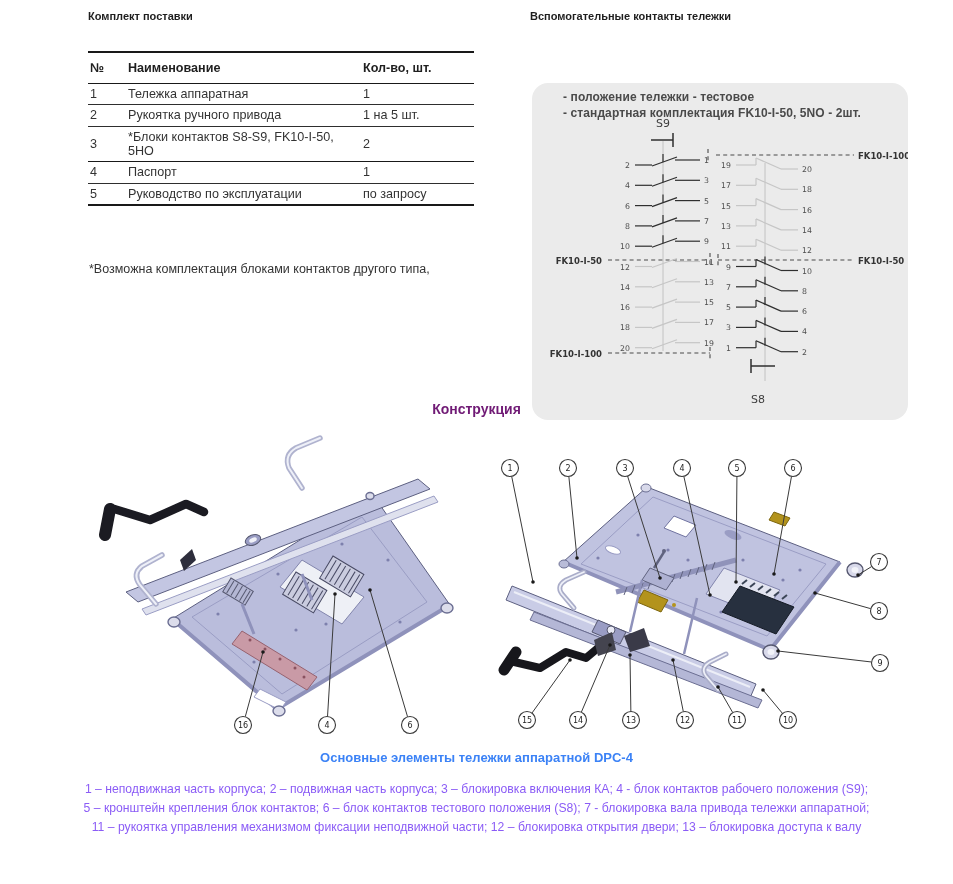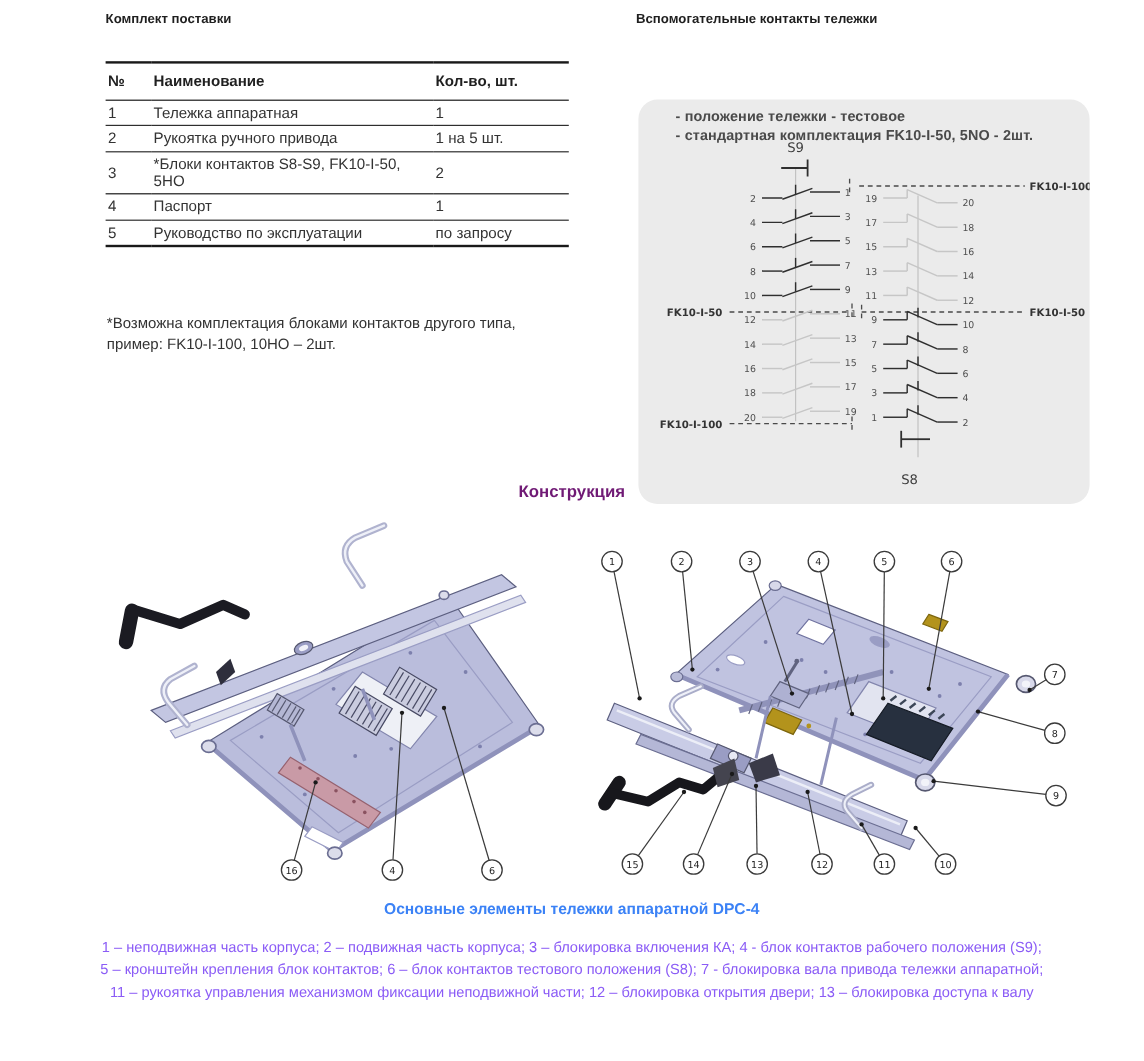--- a/index.html
+++ b/index.html
@@ -68,21 +68,20 @@
       <tr>
         <td>5</td>
         <td>Руководство по эксплуатации</td>
         <td>по запросу</td>
       </tr>
     </tbody>
 </table>
 
 <div class="abs footnote" style="left:76px;top:261px;margin-left:13px;">
   <div>*Возможна комплектация блоками контактов другого типа,</div>
-  <div>пример: FK10-I-100, 10НО – 2шт.</div>
 </div>
 
 <div class="abs h1" style="left:530px;top:10px;">Вспомогательные контакты тележки</div>
 
 <div class="abs panel">
   <div class="panel-notes">
     <div>- положение тележки - тестовое</div>
     <div>- стандартная комплектация FK10-I-50, 5NO - 2шт.</div>
   </div>
   <svg id="circuit-svg" width="376" height="337" viewBox="0 0 376 337" style="position:absolute;left:0;top:0;">

